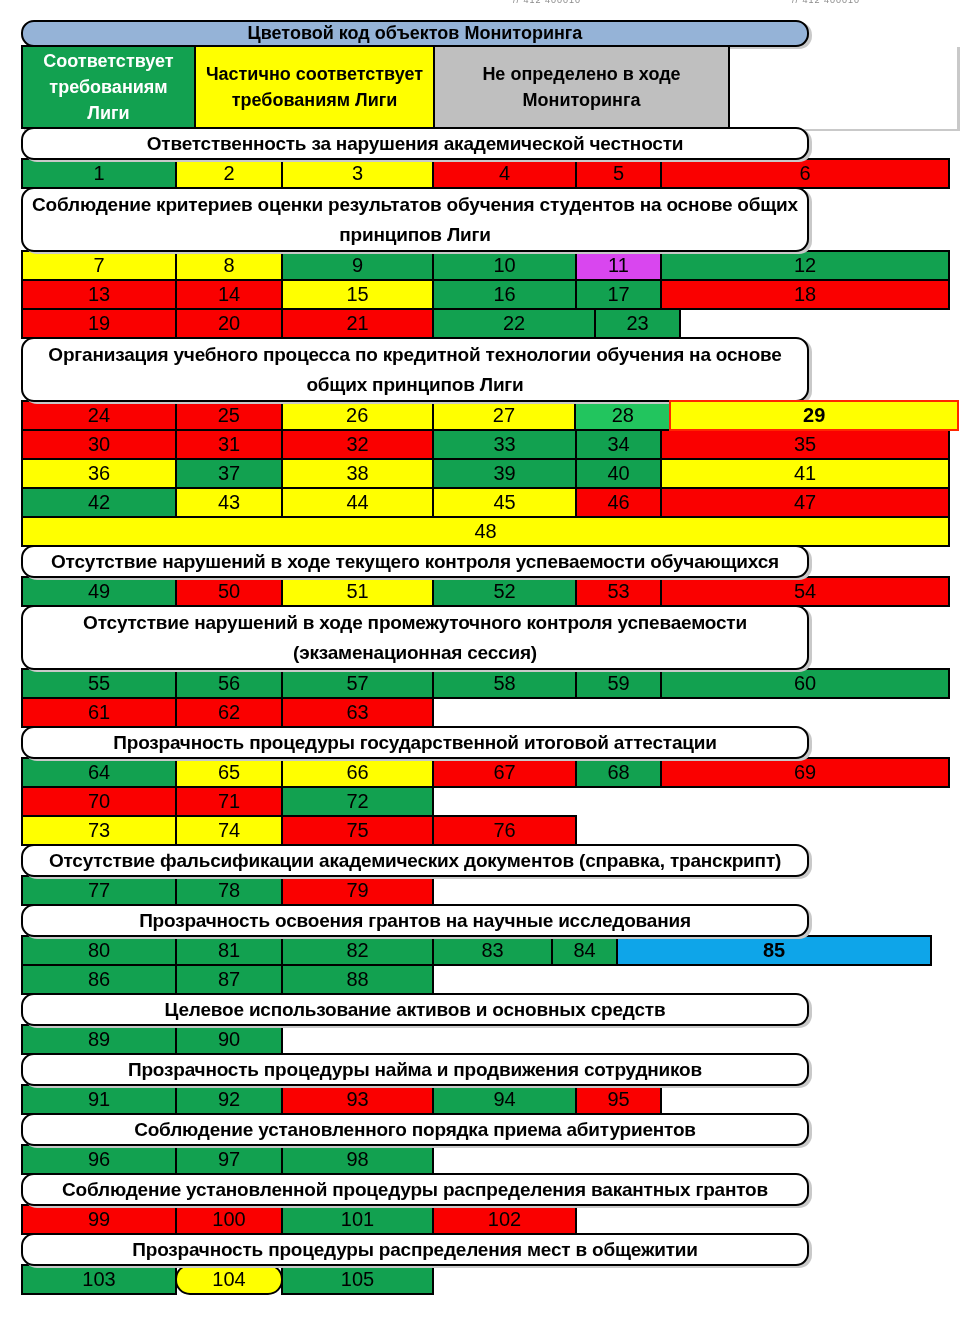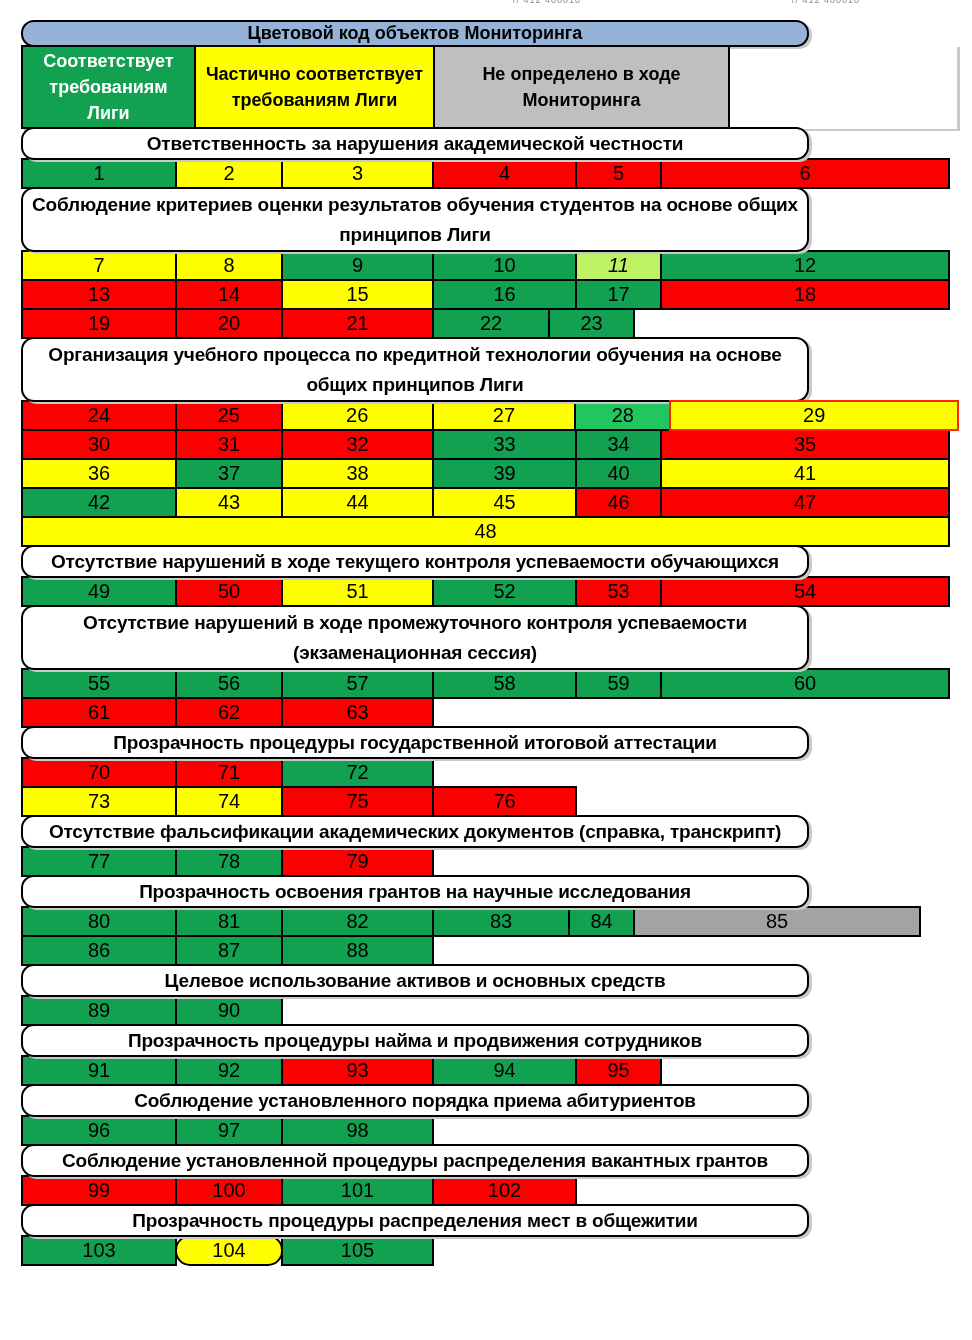--- a/index.html
+++ b/index.html
@@ -40,21 +40,21 @@
     box-shadow:3px 2px 0 #c9c9c9;position:relative;
   }
   .sec-h.h1{height:33px;}
   .sec-h.h2{height:65px;}
   .num-row{display:flex;height:31px;}
   .num-cell{
     box-sizing:border-box;border:2px solid #000;margin-right:-2px;
     display:flex;align-items:center;justify-content:center;
     font-size:20px;color:#000;
   }
-  .num-cell.b-red{position:relative;z-index:2;}
+  .num-cell.b-red{position:relative;z-index:2;font-weight:bold;}
 </style>
 </head>
 <body>
 
 <div class="top-strip">
   <span class="top-frag frag-1">// 412 400010</span>
   <span class="top-frag frag-2">// 412 400010</span>
 </div>
 
 <div class="tstack">
@@ -73,36 +73,36 @@
       <div class="num-cell" style="width: 145px; background: rgb(250, 0, 0);">4</div>
       <div class="num-cell" style="width: 87px; background: rgb(250, 0, 0);">5</div>
       <div class="num-cell" style="width: 290px; background: rgb(250, 0, 0);">6</div>
     </div>
     <div class="box full sec-h h2">Соблюдение критериев оценки результатов обучения студентов на основе общих принципов Лиги</div>
     <div class="num-row">
       <div class="num-cell" style="width: 156px; background: rgb(255, 255, 0);">7</div>
       <div class="num-cell" style="width: 108px; background: rgb(255, 255, 0);">8</div>
       <div class="num-cell" style="width: 153px; background: rgb(18, 161, 80);">9</div>
       <div class="num-cell" style="width: 145px; background: rgb(18, 161, 80);">10</div>
-      <div class="num-cell" style="width: 87px; background: #bef264; font-style: italic;">11</div>
+      <div class="num-cell" style="width: 87px; background: #d946ef;">11</div>
       <div class="num-cell" style="width: 290px; background: rgb(18, 161, 80);">12</div>
     </div>
     <div class="num-row">
       <div class="num-cell" style="width: 156px; background: rgb(250, 0, 0);">13</div>
       <div class="num-cell" style="width: 108px; background: rgb(250, 0, 0);">14</div>
       <div class="num-cell" style="width: 153px; background: rgb(255, 255, 0);">15</div>
       <div class="num-cell" style="width: 145px; background: rgb(18, 161, 80);">16</div>
       <div class="num-cell" style="width: 87px; background: rgb(18, 161, 80);">17</div>
       <div class="num-cell" style="width: 290px; background: rgb(250, 0, 0);">18</div>
     </div>
     <div class="num-row">
       <div class="num-cell" style="width: 156px; background: rgb(250, 0, 0);">19</div>
       <div class="num-cell" style="width: 108px; background: rgb(250, 0, 0);">20</div>
       <div class="num-cell" style="width: 153px; background: rgb(250, 0, 0);">21</div>
-      <div class="num-cell" style="width: 118px; background: rgb(18, 161, 80);">22</div>
+      <div class="num-cell" style="width: 164px; background: rgb(18, 161, 80);">22</div>
       <div class="num-cell" style="width: 87px; background: rgb(18, 161, 80);">23</div>
     </div>
     <div class="box full sec-h h2">Организация учебного процесса по кредитной технологии обучения на основе общих принципов Лиги</div>
     <div class="num-row">
       <div class="num-cell" style="width: 156px; background: rgb(250, 0, 0);">24</div>
       <div class="num-cell" style="width: 108px; background: rgb(250, 0, 0);">25</div>
       <div class="num-cell" style="width: 153px; background: rgb(255, 255, 0);">26</div>
       <div class="num-cell" style="width: 145px; background: rgb(255, 255, 0);">27</div>
       <div class="num-cell" style="width: 97px; background: #22c55e;">28</div>
       <div class="num-cell b-red" style="width: 290px; background: rgb(255, 255, 0); border-color: rgb(255, 38, 0);">29</div>
@@ -152,20 +152,28 @@
       <div class="num-cell" style="width: 87px; background: rgb(18, 161, 80);">59</div>
       <div class="num-cell" style="width: 290px; background: rgb(18, 161, 80);">60</div>
     </div>
     <div class="num-row">
       <div class="num-cell" style="width: 156px; background: rgb(250, 0, 0);">61</div>
       <div class="num-cell" style="width: 108px; background: rgb(250, 0, 0);">62</div>
       <div class="num-cell" style="width: 153px; background: rgb(250, 0, 0);">63</div>
     </div>
     <div class="box full sec-h h1">Прозрачность процедуры государственной итоговой аттестации</div>
     <div class="num-row">
+      <div class="num-cell" style="width: 156px; background: rgb(18, 161, 80);">64</div>
+      <div class="num-cell" style="width: 108px; background: rgb(255, 255, 0);">65</div>
+      <div class="num-cell" style="width: 153px; background: rgb(255, 255, 0);">66</div>
+      <div class="num-cell" style="width: 145px; background: rgb(250, 0, 0);">67</div>
+      <div class="num-cell" style="width: 87px; background: rgb(18, 161, 80);">68</div>
+      <div class="num-cell" style="width: 290px; background: rgb(250, 0, 0);">69</div>
+    </div>
+    <div class="num-row">
       <div class="num-cell" style="width: 156px; background: rgb(250, 0, 0);">70</div>
       <div class="num-cell" style="width: 108px; background: rgb(250, 0, 0);">71</div>
       <div class="num-cell" style="width: 153px; background: rgb(18, 161, 80);">72</div>
     </div>
     <div class="num-row">
       <div class="num-cell" style="width: 156px; background: rgb(255, 255, 0);">73</div>
       <div class="num-cell" style="width: 108px; background: rgb(255, 255, 0);">74</div>
       <div class="num-cell" style="width: 153px; background: rgb(250, 0, 0);">75</div>
       <div class="num-cell" style="width: 145px; background: rgb(250, 0, 0);">76</div>
     </div>
@@ -173,23 +181,23 @@
     <div class="num-row">
       <div class="num-cell" style="width: 156px; background: rgb(18, 161, 80);">77</div>
       <div class="num-cell" style="width: 108px; background: rgb(18, 161, 80);">78</div>
       <div class="num-cell" style="width: 153px; background: rgb(250, 0, 0);">79</div>
     </div>
     <div class="box full sec-h h1">Прозрачность освоения грантов на научные исследования</div>
     <div class="num-row">
       <div class="num-cell" style="width: 156px; background: rgb(18, 161, 80);">80</div>
       <div class="num-cell" style="width: 108px; background: rgb(18, 161, 80);">81</div>
       <div class="num-cell" style="width: 153px; background: rgb(18, 161, 80);">82</div>
-      <div class="num-cell" style="width: 138px; background: rgb(18, 161, 80);">83</div>
+      <div class="num-cell" style="width: 121px; background: rgb(18, 161, 80);">83</div>
       <div class="num-cell" style="width: 67px; background: rgb(18, 161, 80);">84</div>
-      <div class="num-cell" style="width: 288px; background: #a3a3a3;">85</div>
+      <div class="num-cell" style="width: 316px; background: #0ea5e9; font-weight: bold;">85</div>
     </div>
     <div class="num-row">
       <div class="num-cell" style="width: 156px; background: rgb(18, 161, 80);">86</div>
       <div class="num-cell" style="width: 108px; background: rgb(18, 161, 80);">87</div>
       <div class="num-cell" style="width: 153px; background: rgb(18, 161, 80);">88</div>
     </div>
     <div class="box full sec-h h1">Целевое использование активов и основных средств</div>
     <div class="num-row">
       <div class="num-cell" style="width: 156px; background: rgb(18, 161, 80);">89</div>
       <div class="num-cell" style="width: 108px; background: rgb(18, 161, 80);">90</div>

